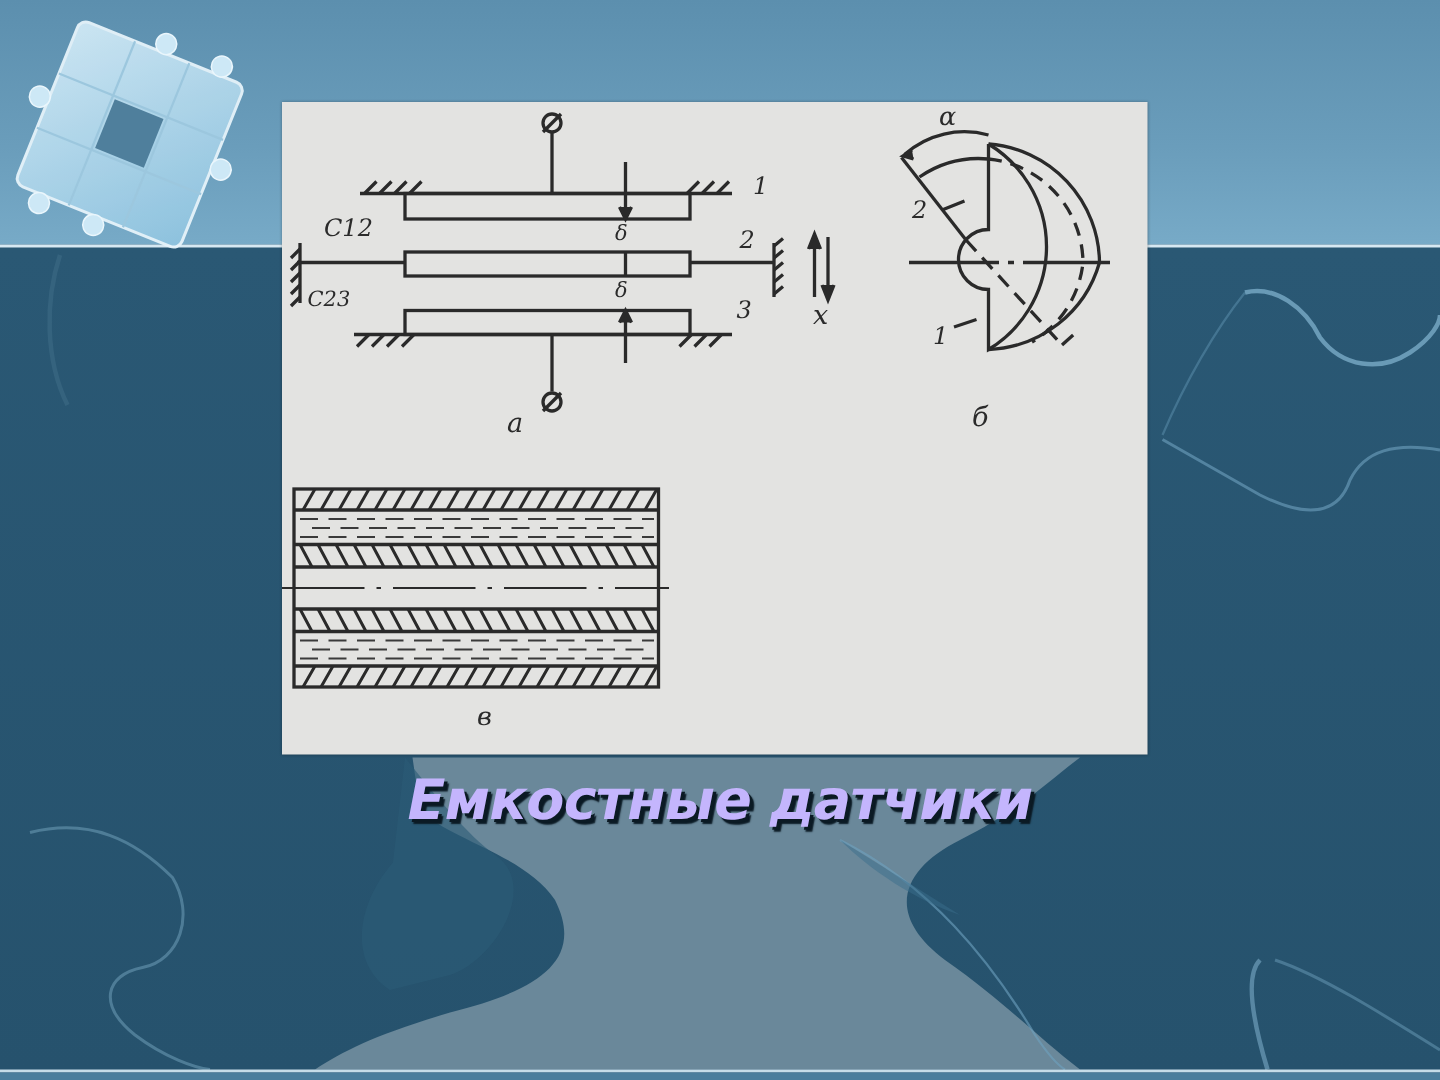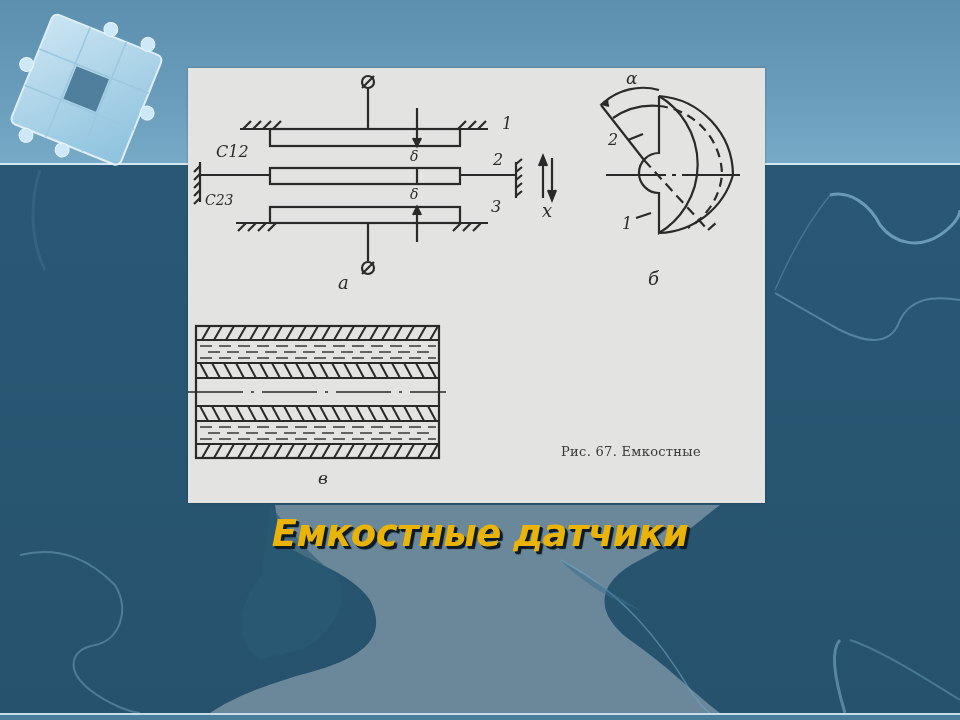--- a/index.html
+++ b/index.html
@@ -14,21 +14,21 @@
     .bg-svg { position:absolute; left:0; top:0; }
     .puzzle-logo { position:absolute; left:0; top:0; }
     .figure-panel { position:absolute; left:188px; top:68px; width:577px; height:435px;
       background:#e3e3e1; box-shadow:0 0 2px rgba(0,0,0,0.3); }
     .figure-panel svg { position:absolute; left:0; top:0; }
     .fig-label { position:absolute; font-family:"DejaVu Serif", serif; font-style:italic; color:#2b2b2b; font-size:16px; }
     .caption { position:absolute; left:338px; top:375px; width:210px; text-align:center;
       font-family:"DejaVu Serif", serif; font-size:13px; color:#3a3a3a; line-height:18px; letter-spacing:0.3px; }
     .slide-title { position:absolute; left:0; top:512px; width:960px; text-align:center;
       font-family:"DejaVu Sans", sans-serif; font-weight:bold; font-style:italic;
-      font-size:37px; color:#eab308; letter-spacing:-0.5px;
+      font-size:37px; color:#c4b5fd; letter-spacing:-0.5px;
       text-shadow:2px 2px 0 #0b1a24, 3px 3px 1px #0b1a24; }
   </style>
 </head>
 <body>
 
 <div class="top-band"></div>
 <div class="main-bg"></div>
 
 <svg class="bg-svg" width="960" height="720">
   <defs>
@@ -174,17 +174,16 @@
   <span class="fig-label" style="left:150px;top:204px;font-size:18px;">а</span>
 
   <span class="fig-label" style="left:438px;top:0px;font-size:17px;">α</span>
   <span class="fig-label" style="left:420px;top:62px;">2</span>
   <span class="fig-label" style="left:434px;top:146px;">1</span>
   <span class="fig-label" style="left:460px;top:200px;font-size:18px;">б</span>
 
   <span class="fig-label" style="left:130px;top:400px;font-size:17px;">в</span>
 
   <div class="caption">
-    <div>Рис. 67. Емкостные</div>
   </div>
 </div>
 
 <div class="slide-title">Емкостные датчики</div>
 
 </body></html>

